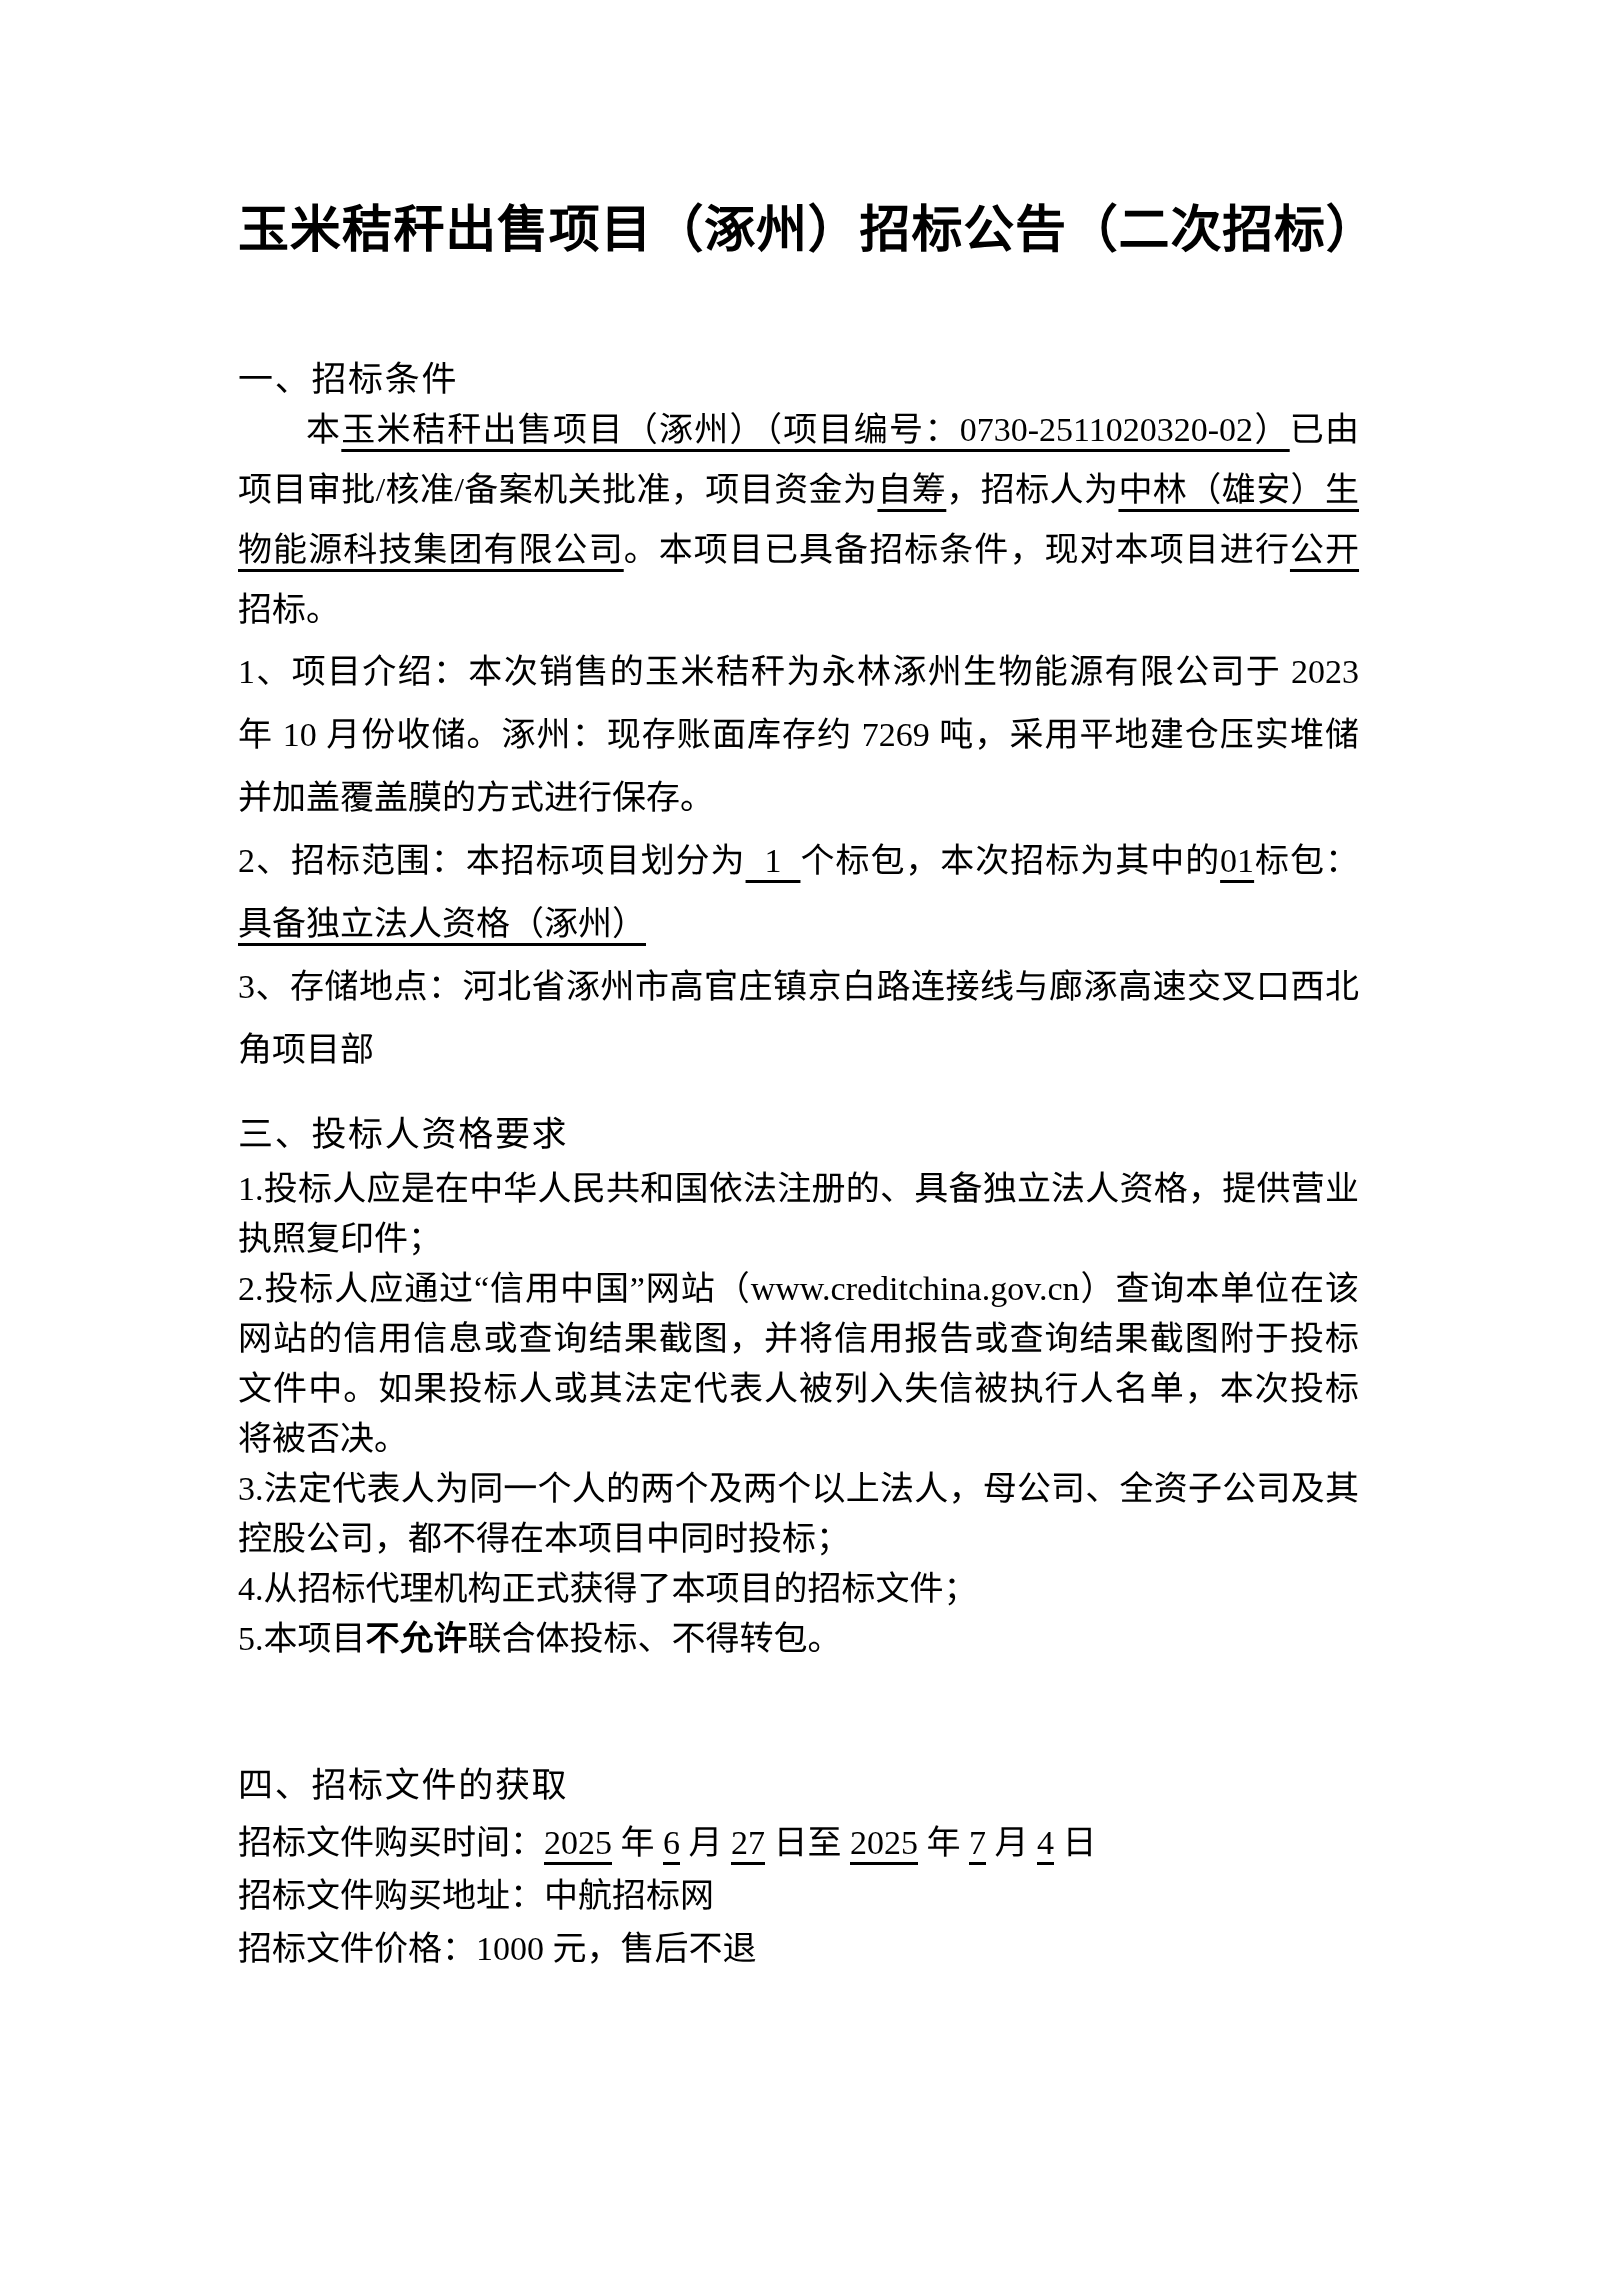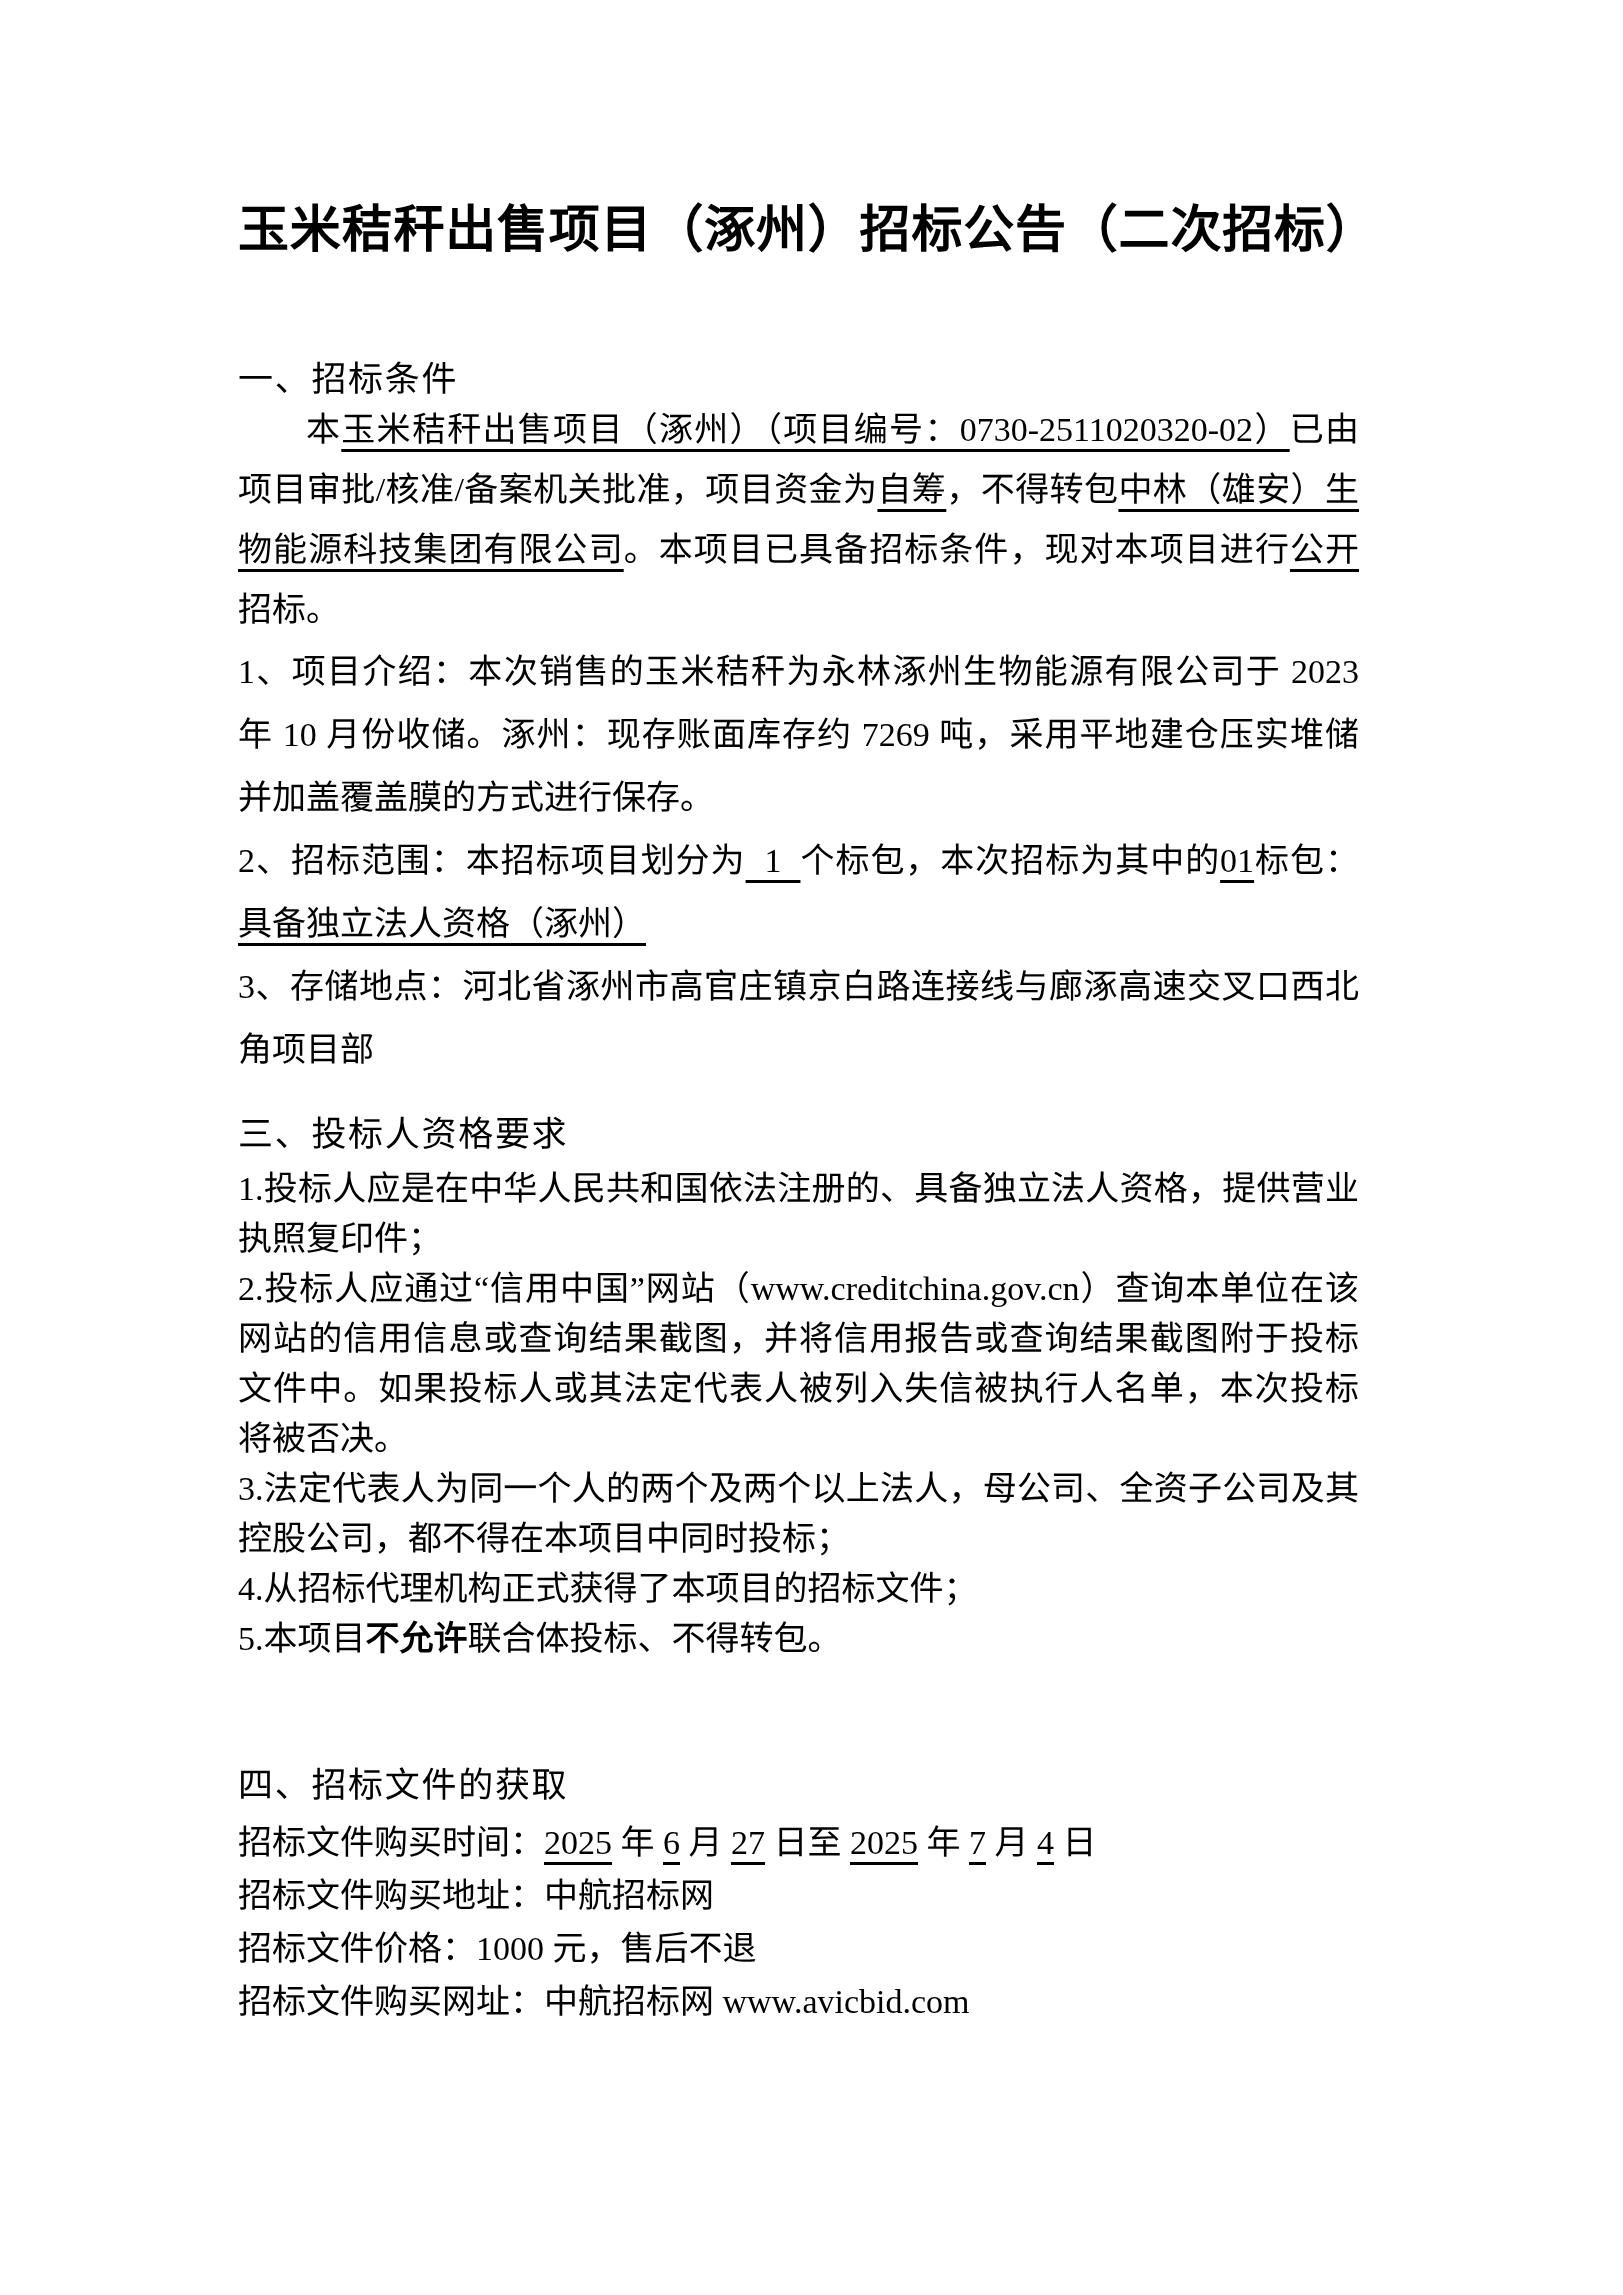--- a/index.html
+++ b/index.html
@@ -62,37 +62,36 @@
   .sec:nth-of-type(4) p { line-height: 53px; }
 </style>
 </head>
 <body>
 
 <main class="page">
   <h1 class="doc-title">玉米秸秆出售项目（涿州）招标公告（二次招标）</h1>
   <div id="doc-body">
       <section class="sec">
         <h2 class="sec-heading">一、招标条件</h2>
-        <p class="indent"><span>本</span><span class="u">玉米秸秆出售项目（涿州）（项目编号：0730-2511020320-02）</span><span>已由项目审批/核准/备案机关批准，项目资金为</span><span class="u">自筹</span><span>，不得转包</span><span class="u">中林（雄安）生物能源科技集团有限公司</span><span>。本项目已具备招标条件，现对本项目进行</span><span class="u">公开</span><span>招标。</span></p>
+        <p class="indent"><span>本</span><span class="u">玉米秸秆出售项目（涿州）（项目编号：0730-2511020320-02）</span><span>已由项目审批/核准/备案机关批准，项目资金为</span><span class="u">自筹</span><span>，招标人为</span><span class="u">中林（雄安）生物能源科技集团有限公司</span><span>。本项目已具备招标条件，现对本项目进行</span><span class="u">公开</span><span>招标。</span></p>
       </section>
       <section class="sec">
         <p><span>1、项目介绍：本次销售的玉米秸秆为永林涿州生物能源有限公司于 2023 年 10 月份收储。涿州：现存账面库存约 7269 吨，采用平地建仓压实堆储并加盖覆盖膜的方式进行保存。</span></p>
         <p><span>2、招标范围：本招标项目划分为</span><span class="u">  1  </span><span>个标包，本次招标为其中的</span><span class="u">01</span><span>标包：</span><span class="u">具备独立法人资格（涿州）</span></p>
         <p><span>3、存储地点：河北省涿州市高官庄镇京白路连接线与廊涿高速交叉口西北角项目部</span></p>
       </section>
       <section class="sec">
         <h2 class="sec-heading">三、投标人资格要求</h2>
         <p><span>1.投标人应是在中华人民共和国依法注册的、具备独立法人资格，提供营业执照复印件；</span></p>
         <p><span>2.投标人应通过“信用中国”网站（www.creditchina.gov.cn）查询本单位在该网站的信用信息或查询结果截图，并将信用报告或查询结果截图附于投标文件中。如果投标人或其法定代表人被列入失信被执行人名单，本次投标将被否决。</span></p>
         <p><span>3.法定代表人为同一个人的两个及两个以上法人，母公司、全资子公司及其控股公司，都不得在本项目中同时投标；</span></p>
         <p><span>4.从招标代理机构正式获得了本项目的招标文件；</span></p>
         <p><span>5.本项目</span><span class="b">不允许</span><span>联合体投标、不得转包。</span></p>
       </section>
       <section class="sec">
         <h2 class="sec-heading">四、招标文件的获取</h2>
         <p><span>招标文件购买时间：</span><span class="u">2025</span><span> 年 </span><span class="u">6</span><span> 月 </span><span class="u">27</span><span> 日至 </span><span class="u">2025</span><span> 年 </span><span class="u">7</span><span> 月 </span><span class="u">4</span><span> 日</span></p>
         <p><span>招标文件购买地址：中航招标网</span></p>
         <p><span>招标文件价格：1000 元，售后不退</span></p>
-        <p><span>招标文件购买网址：中航招标网 www.avicbid.com</span></p>
       </section>
     </div>
 </main>
 
 
 </body></html>

